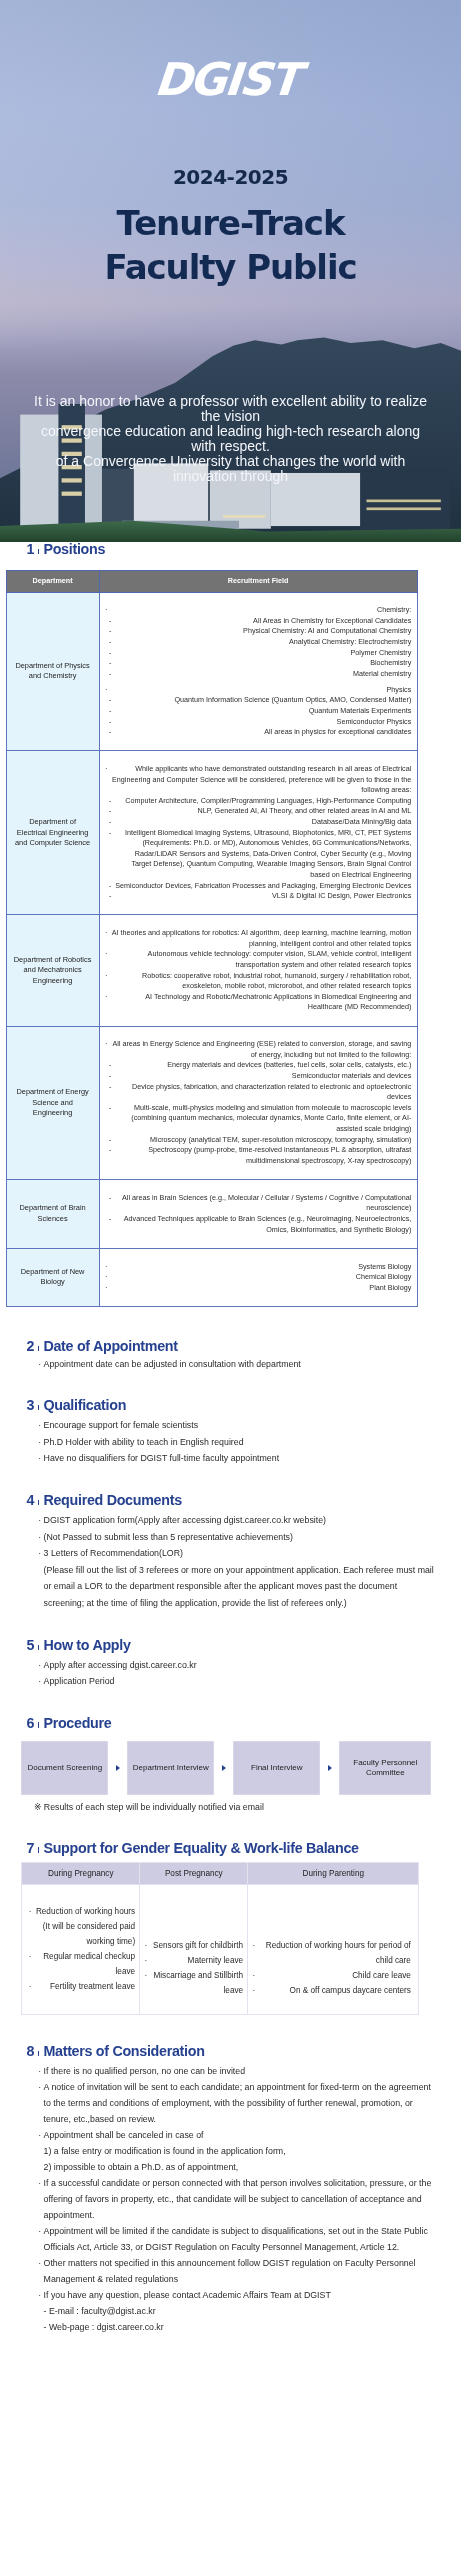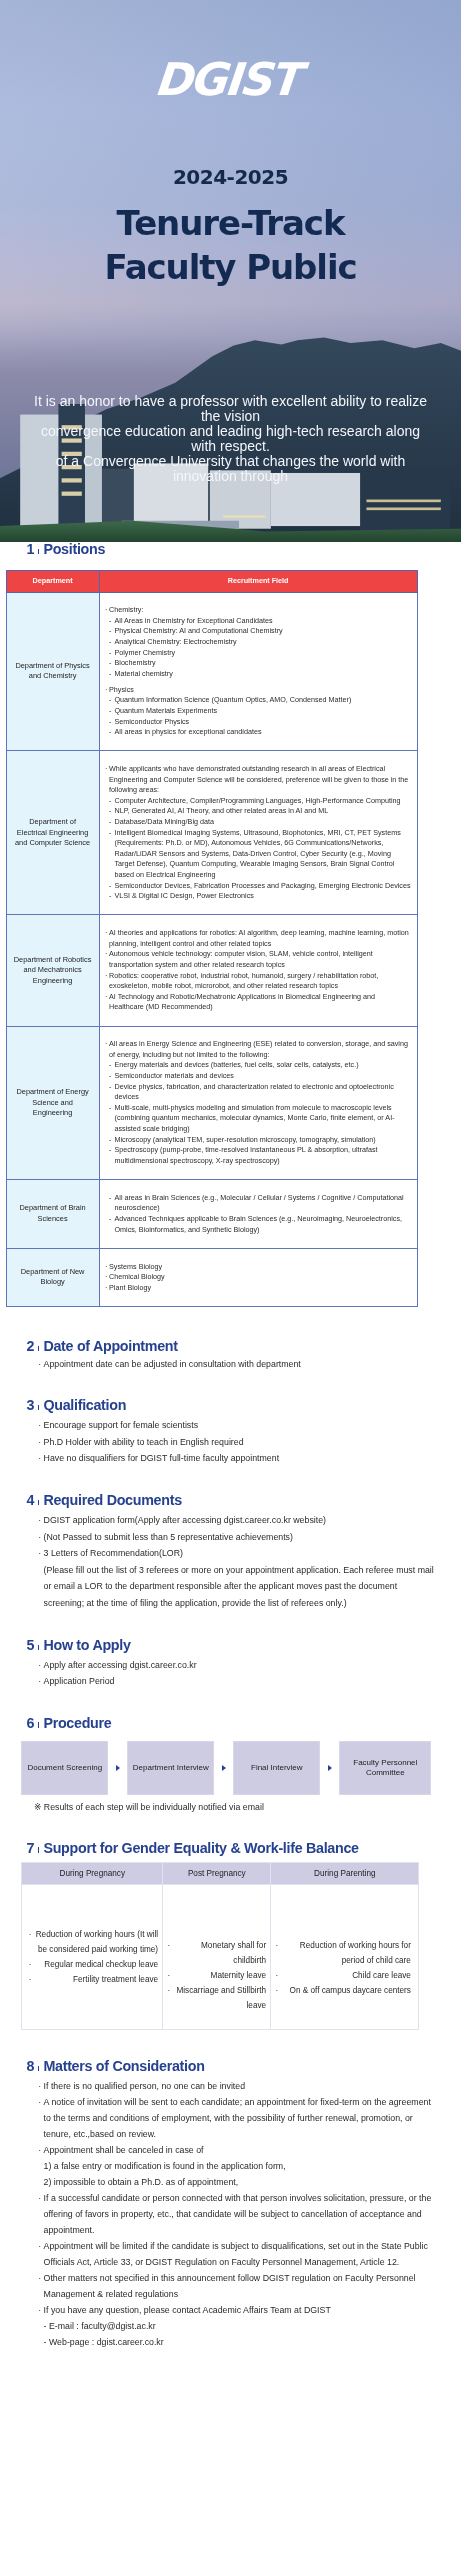--- a/index.html
+++ b/index.html
@@ -47,24 +47,24 @@
     letter-spacing: -0.3px;
   }
   .section-title .num { font-size: 14.3px; }
   .section-title .bar { display: inline-block; width: 0.8px; height: 5.3px; background: #26418f; margin: 0 4.2px 0 4.2px; }
   .bullets { margin-left: 11.7px; margin-top: 4.2px; font-size: 8.8px; line-height: 13.3px; color: #2a2a2a; }
   .bullets li { list-style: none; position: relative; padding-left: 5.3px; }
   .bullets li::before { content: "\00B7"; position: absolute; left: 0; top: 0; }
 
   
   table.positions { border-collapse: collapse; width: 412px; margin-top: 12.7px; margin-left: -21px; font-size: 7.2px; line-height: 10.6px; }
-  table.positions th { background: #ef4444; color: #fff; font-weight: bold; height: 22px; font-size: 7.2px; border: 0.5px solid #4e67b0; }
+  table.positions th { background: #737373; color: #fff; font-weight: bold; height: 22px; font-size: 7.2px; border: 0.5px solid #4e67b0; }
   table.positions td { border: 0.5px solid #5c75bc; vertical-align: middle; }
   table.positions td.dept { width: 93px; background: #e4f4fc; text-align: center; color: #222; padding: 0 4.2px; font-size: 7.4px; line-height: 10.6px; }
-  table.positions td.fields { padding: 12.7px 5.3px 12.7px 5.3px; color: #2c2c2c; }
+  table.positions td.fields { padding: 12.7px 5.3px 12.7px 5.3px; color: #2c2c2c; text-align: right; }
   .fields .l1 { position: relative; padding-left: 4.2px; }
   .fields .l1::before { content: "\00B7"; position: absolute; left: 0; }
   .fields .l2 { position: relative; padding-left: 9.6px; }
   .fields .l2::before { content: "-"; position: absolute; left: 4.2px; }
   .fields .gap { height: 5.3px; }
 
   
   .procedure { display: flex; align-items: center; margin-top: 10.6px; margin-left: 0; }
   .step { width: 56px; height: 54px; background: #cdcce2; display: flex; align-items: center; justify-content: center; text-align: center; font-size: 8px; line-height: 10px; color: #222; border: 0.5px solid #d8d7e8; }
   .arrow { width: 12.2px; display: flex; justify-content: center; }
@@ -331,34 +331,34 @@
 
   <div style="margin-top:28px;">
     <h2 class="section-title">
       <span class="num">7</span>
       <span class="bar"></span>
       <span>Support for Gender Equality &amp; Work-life Balance</span>
     </h2>
     <table class="support" style="width:398px;margin-left:-5.3px;">
       <thead>
         <tr>
-          <th style="width:141px;">During Pregnancy</th>
+          <th style="width:118px;">During Pregnancy</th>
           <th style="width:108px;">Post Pregnancy</th>
           <th>During Parenting</th>
         </tr>
       </thead>
       <tbody>
         <tr>
           <td style="padding-left:6.4px;">
             <div class="it">Reduction of working hours (It will be considered paid working time)</div>
             <div class="it">Regular medical checkup leave</div>
             <div class="it">Fertility treatment leave</div>
           </td>
           <td style="vertical-align:top;padding-top:53px;">
-            <div class="it">Monetary shall for childbirth</div>
+            <div class="it">Sensors gift for childbirth</div>
             <div class="it">Maternity leave</div>
             <div class="it">Miscarriage and Stillbirth leave</div>
           </td>
           <td style="vertical-align:top;padding-top:53px;padding-right:7.4px;">
             <div class="it">Reduction of working hours for period of child care</div>
             <div class="it">Child care leave</div>
             <div class="it">On &amp; off campus daycare centers</div>
           </td>
         </tr>
       </tbody>

